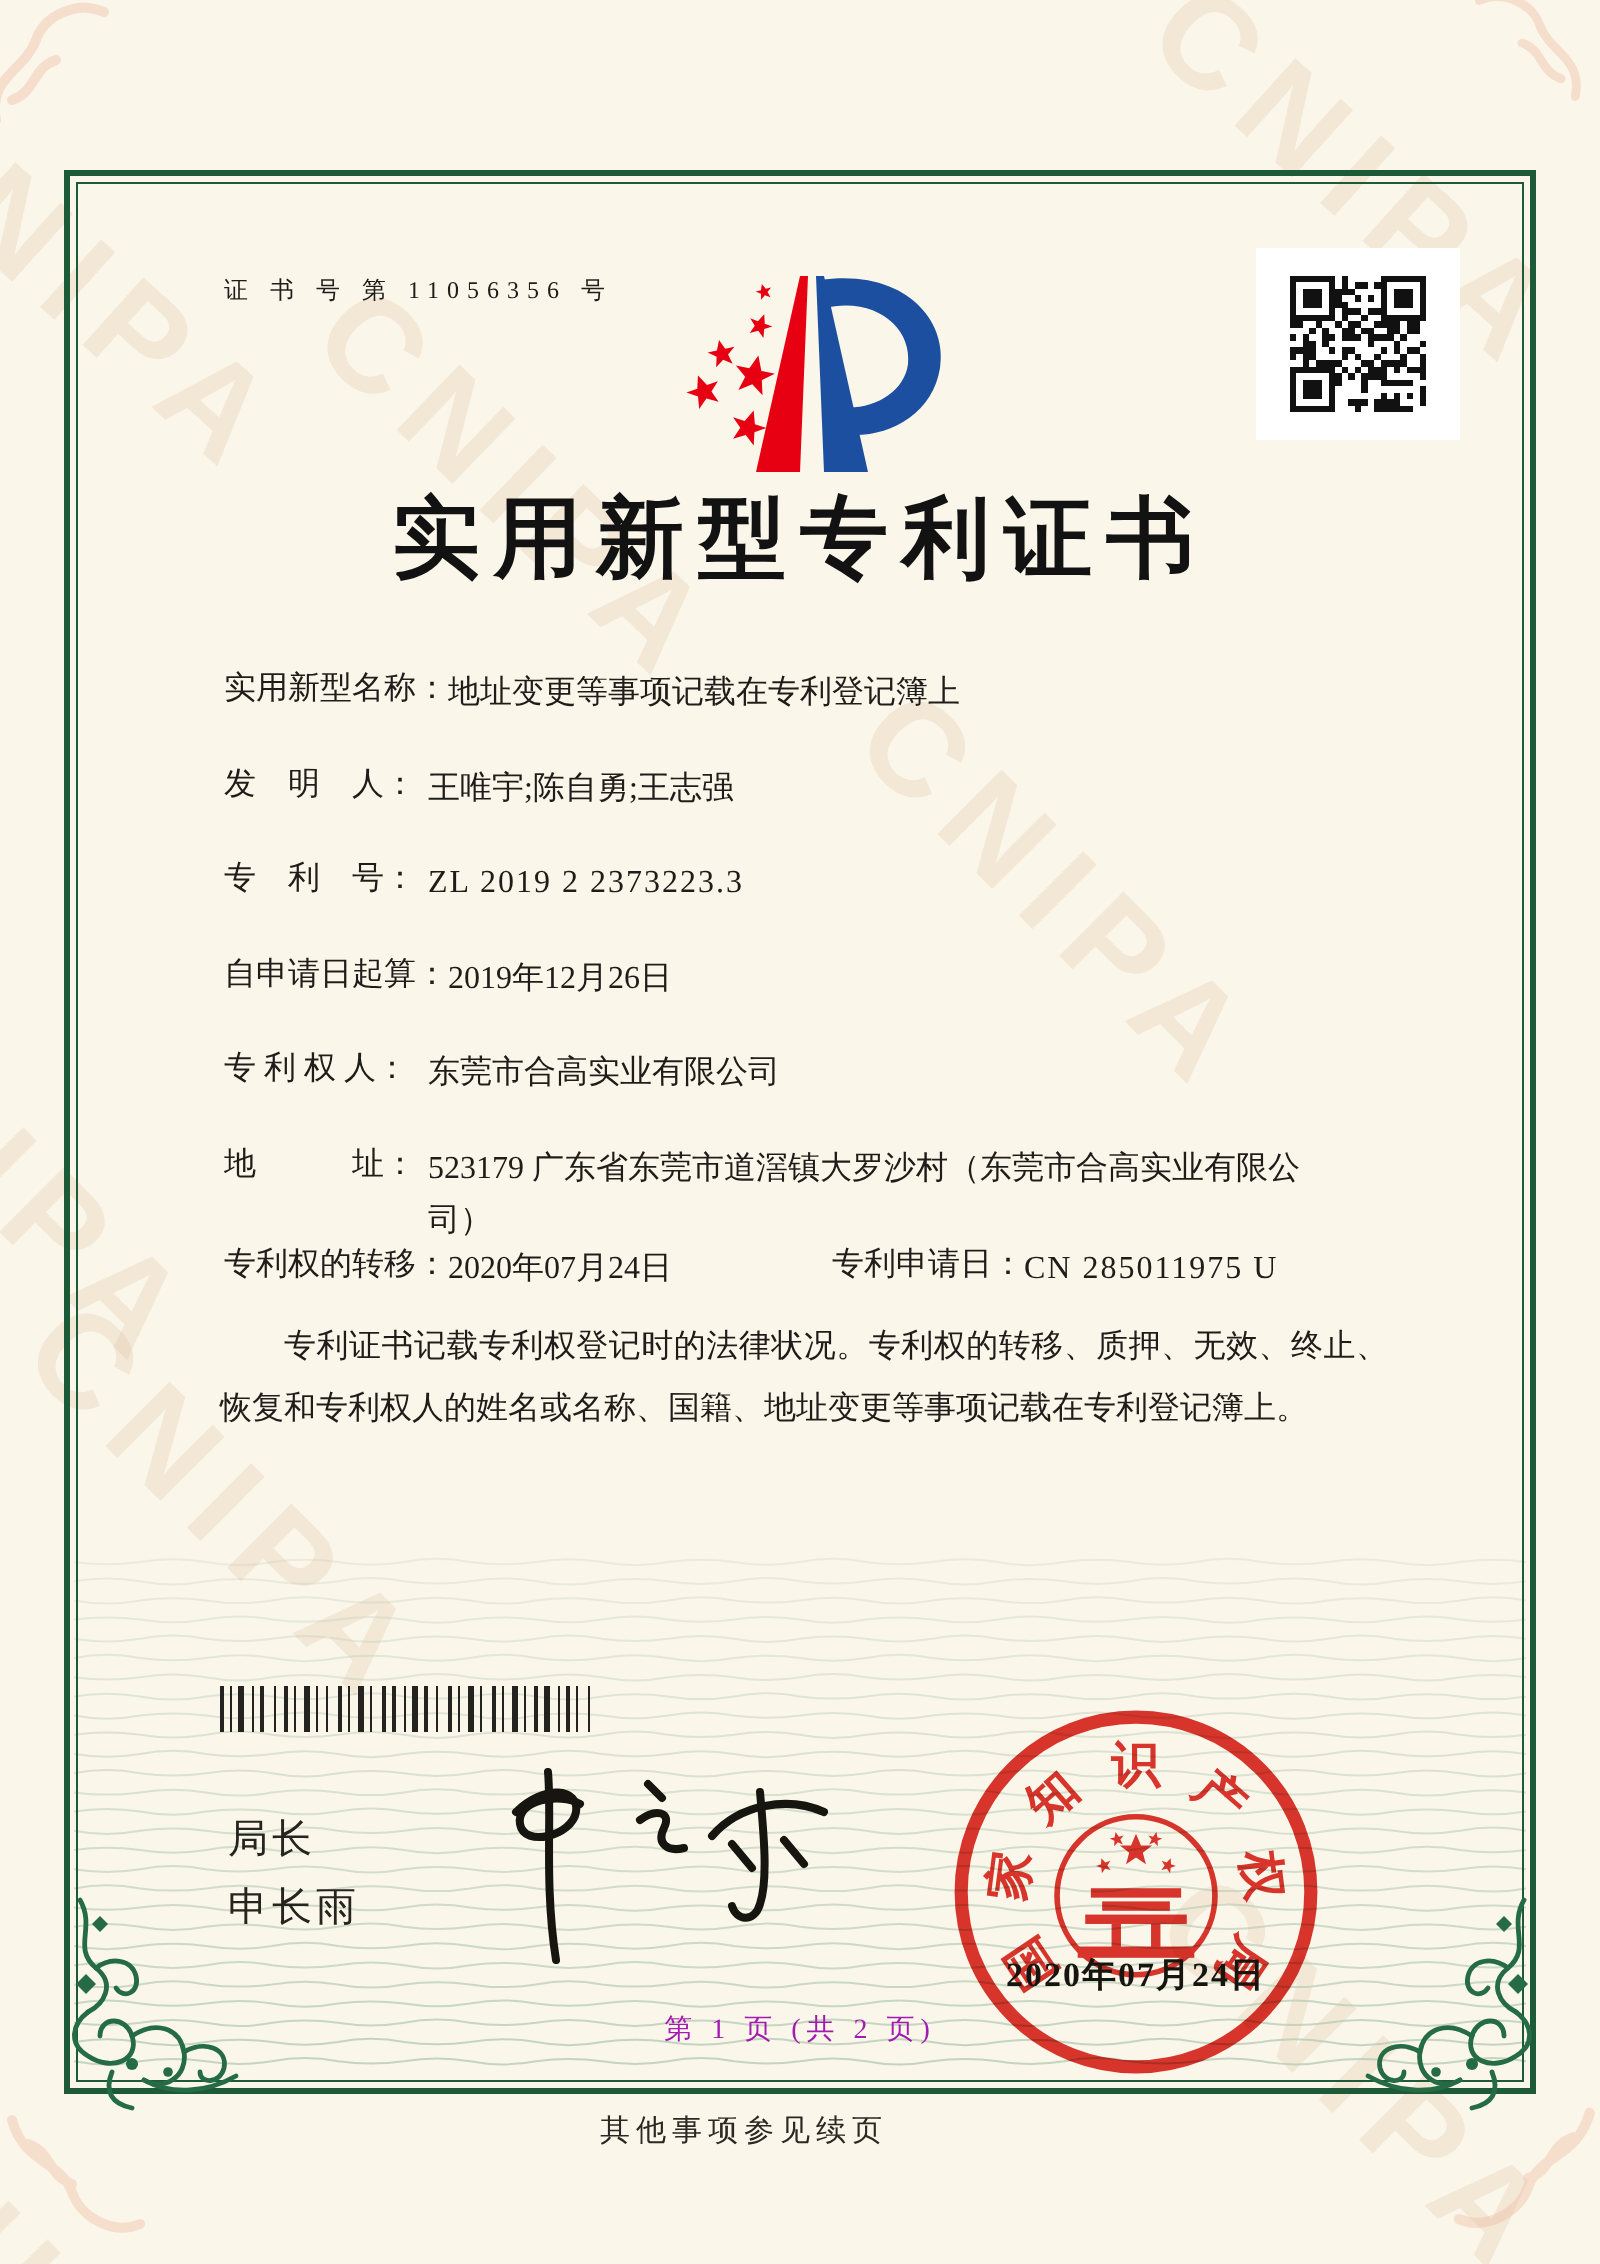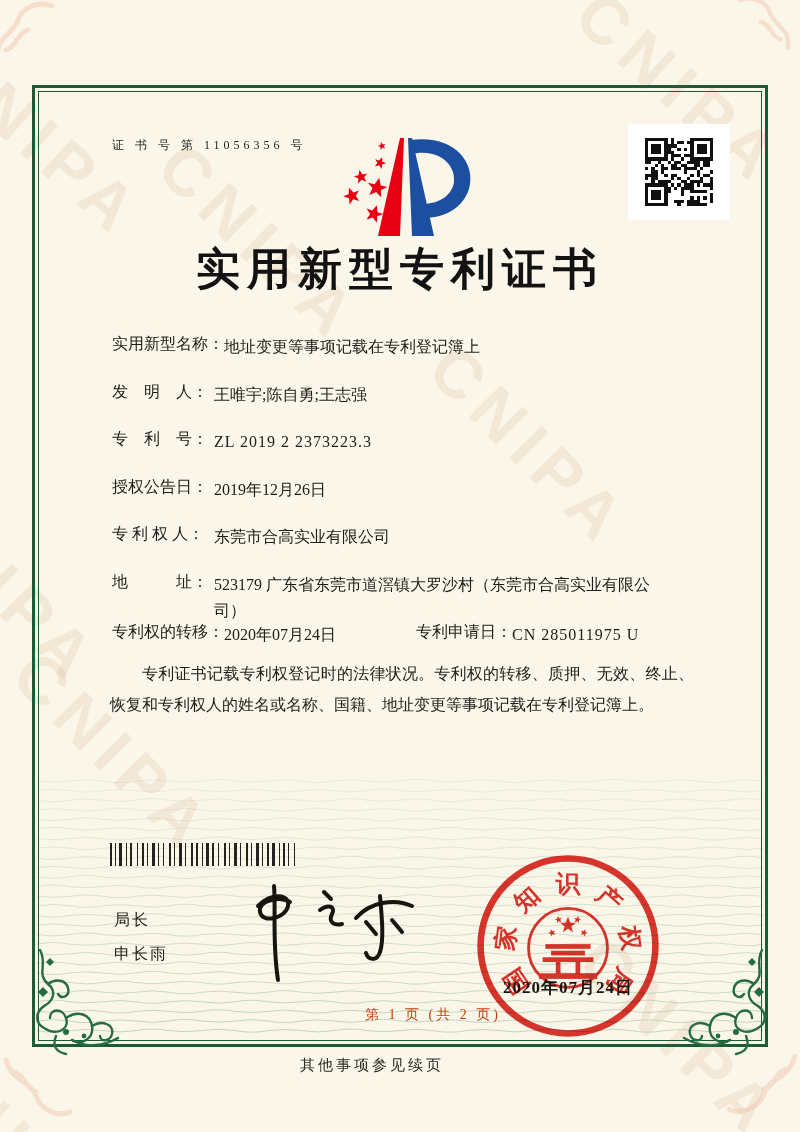--- a/index.html
+++ b/index.html
@@ -51,32 +51,32 @@
   
   .body-text{
     position:absolute;left:110px;top:658px;width:584px;
     font-size:16px;line-height:31px;text-align:justify;
     font-family:"Liberation Serif","DejaVu Serif",serif;
   }
   .body-text p{margin:0;text-indent:2em;}
   
   #barcode{position:absolute;left:110px;top:843px;}
   .sig-titles{
-    position:absolute;left:114px;top:903px;font-size:16px;letter-spacing:2px;
+    position:absolute;left:114px;top:903px;font-size:20px;letter-spacing:2px;
     font-family:"Liberation Sans","DejaVu Sans",sans-serif;line-height:34px;color:#26241f;
   }
   #signature{position:absolute;left:228px;top:880px;}
   #seal{position:absolute;left:474px;top:852px;mix-blend-mode:multiply;opacity:.93;}
   .seal-date{
     position:absolute;left:468px;top:976px;width:200px;text-align:center;
     font-size:17px;letter-spacing:1px;color:#17150f;font-weight:bold;
   }
   .page-foot{
     position:absolute;left:36px;top:1006px;width:728px;text-align:center;
-    font-size:14px;letter-spacing:3px;color:#c2410c;padding-left:33px;
+    font-size:14px;letter-spacing:3px;color:#a21caf;
   }
   .cont-note{
     position:absolute;left:0;top:1056px;width:744px;text-align:center;
     font-size:15px;letter-spacing:3px;color:#2a2822;
   }
   .ornament{position:absolute;pointer-events:none;}
 </style>
 </head>
 <body>
 
@@ -353,21 +353,21 @@
   <div class="row" style="top:0">
     <span class="lbl">实用新型名称：</span><span class="val">地址变更等事项记载在专利登记簿上</span>
   </div>
   <div class="row" style="top:48px">
     <span class="lbl">发　明　人：</span><span class="val">王唯宇;陈自勇;王志强</span>
   </div>
   <div class="row" style="top:95px">
     <span class="lbl">专　利　号：</span><span class="val val-mono">ZL 2019 2 2373223.3</span>
   </div>
   <div class="row" style="top:143px">
-    <span class="lbl">授权公告日：</span><span class="val">2019年12月26日</span>
+    <span class="lbl">自申请日起算：</span><span class="val">2019年12月26日</span>
   </div>
   <div class="row" style="top:190px">
     <span class="lbl">专 利 权 人：</span><span class="val">东莞市合高实业有限公司</span>
   </div>
   <div class="row" style="top:238px">
     <span class="lbl">地　　　址：</span><span class="val" style="width:460px">523179 广东省东莞市道滘镇大罗沙村（东莞市合高实业有限公司）</span>
   </div>
   <div class="row" style="top:288px">
     <span class="lbl">专利权的转移：</span><span class="val">2020年07月24日</span>
     <span class="pair2"><span class="lbl" style="min-width:0">专利申请日：</span><span class="val val-mono">CN 285011975 U</span></span>

